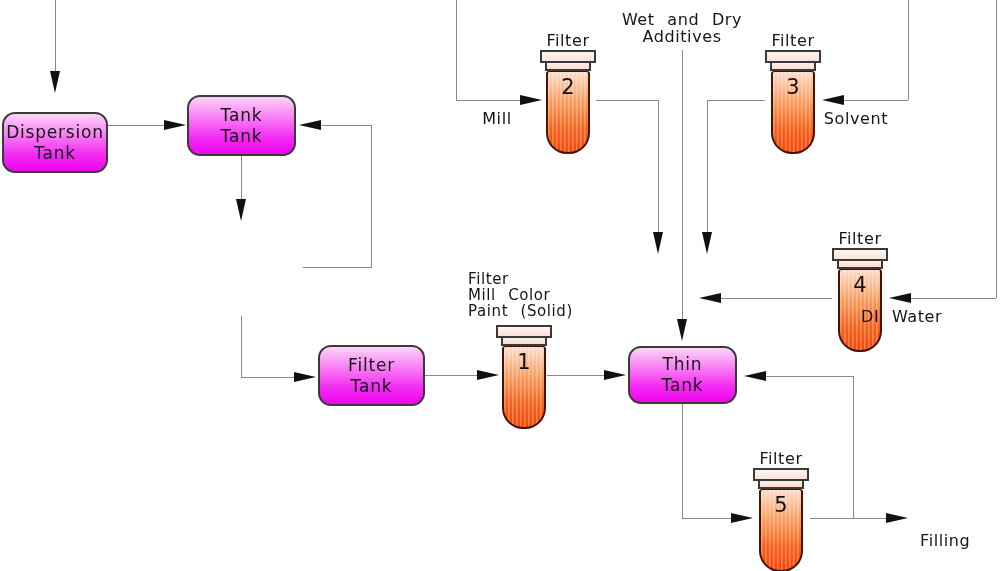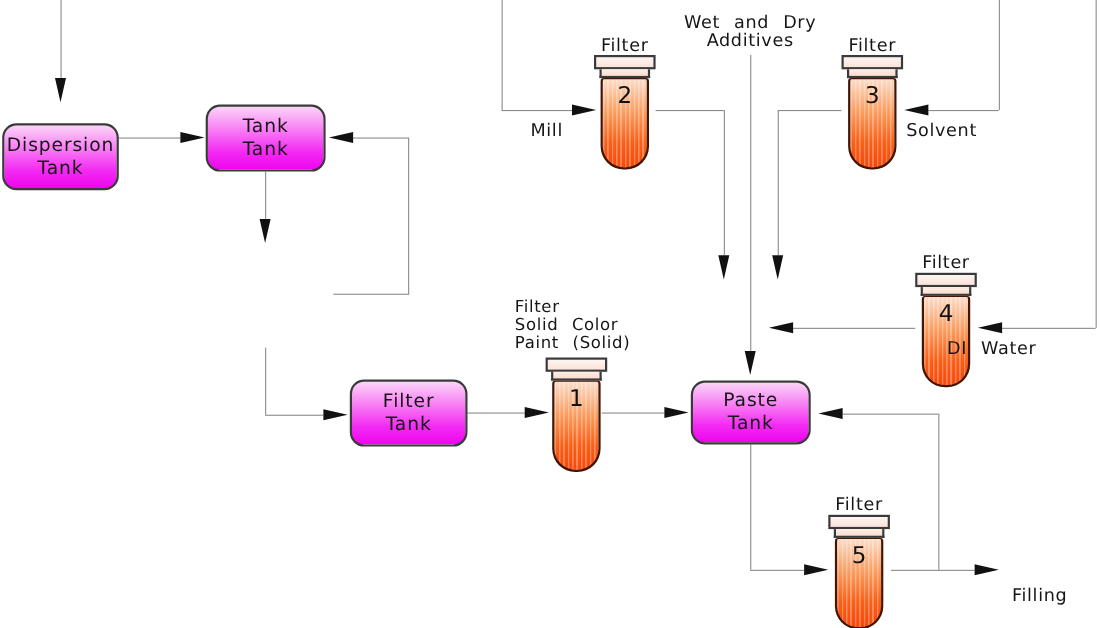--- a/index.html
+++ b/index.html
@@ -120,21 +120,21 @@
   </div>
   <div class="tank" style="left:187px;top:95px;width:109px;height:61px">
     <span>Tank</span>
     <span>Tank</span>
   </div>
   <div class="tank" style="left:318px;top:345px;width:107px;height:61px">
     <span>Filter</span>
     <span>Tank</span>
   </div>
   <div class="tank" style="left:628px;top:346px;width:109px;height:58px">
-    <span>Paste</span>
+    <span>Thin</span>
     <span>Tank</span>
   </div>
 
 
   <div class="filter" style="left:496px;top:325px">
     <div class="flange"></div>
     <div class="neck"></div>
     <div class="fbody">
       <span class="fnum">1</span>
     </div>
@@ -167,21 +167,21 @@
       <span class="fnum">5</span>
     </div>
   </div>
 
   <div class="lbl ctr" style="left:528px;top:31px;width:80px">Filter</div>
   <div class="lbl ctr" style="left:753px;top:31px;width:80px">Filter</div>
   <div class="lbl ctr" style="left:820px;top:229px;width:80px">Filter</div>
   <div class="lbl ctr" style="left:741px;top:449px;width:80px">Filter</div>
   <div class="lbl" style="left:468px;top:271px;font-size:15px;line-height:16px">
     <div class="ws">Filter</div>
-    <div class="ws">Solid Color</div>
+    <div class="ws">Mill Color</div>
     <div class="ws">Paint (Solid)</div>
   </div>
 
   <div class="lbl ctr" style="left:602px;top:11px;width:160px;line-height:17px">
     <div class="ws">Wet and Dry</div>
     <div class="ws">Additives</div>
   </div>
   <div class="lbl ctr" style="left:457px;top:109px;width:80px">Mill</div>
   <div class="lbl ctr" style="left:816px;top:109px;width:80px">Solvent</div>
   <div class="lbl ws" style="left:861px;top:307px">DI Water</div>

